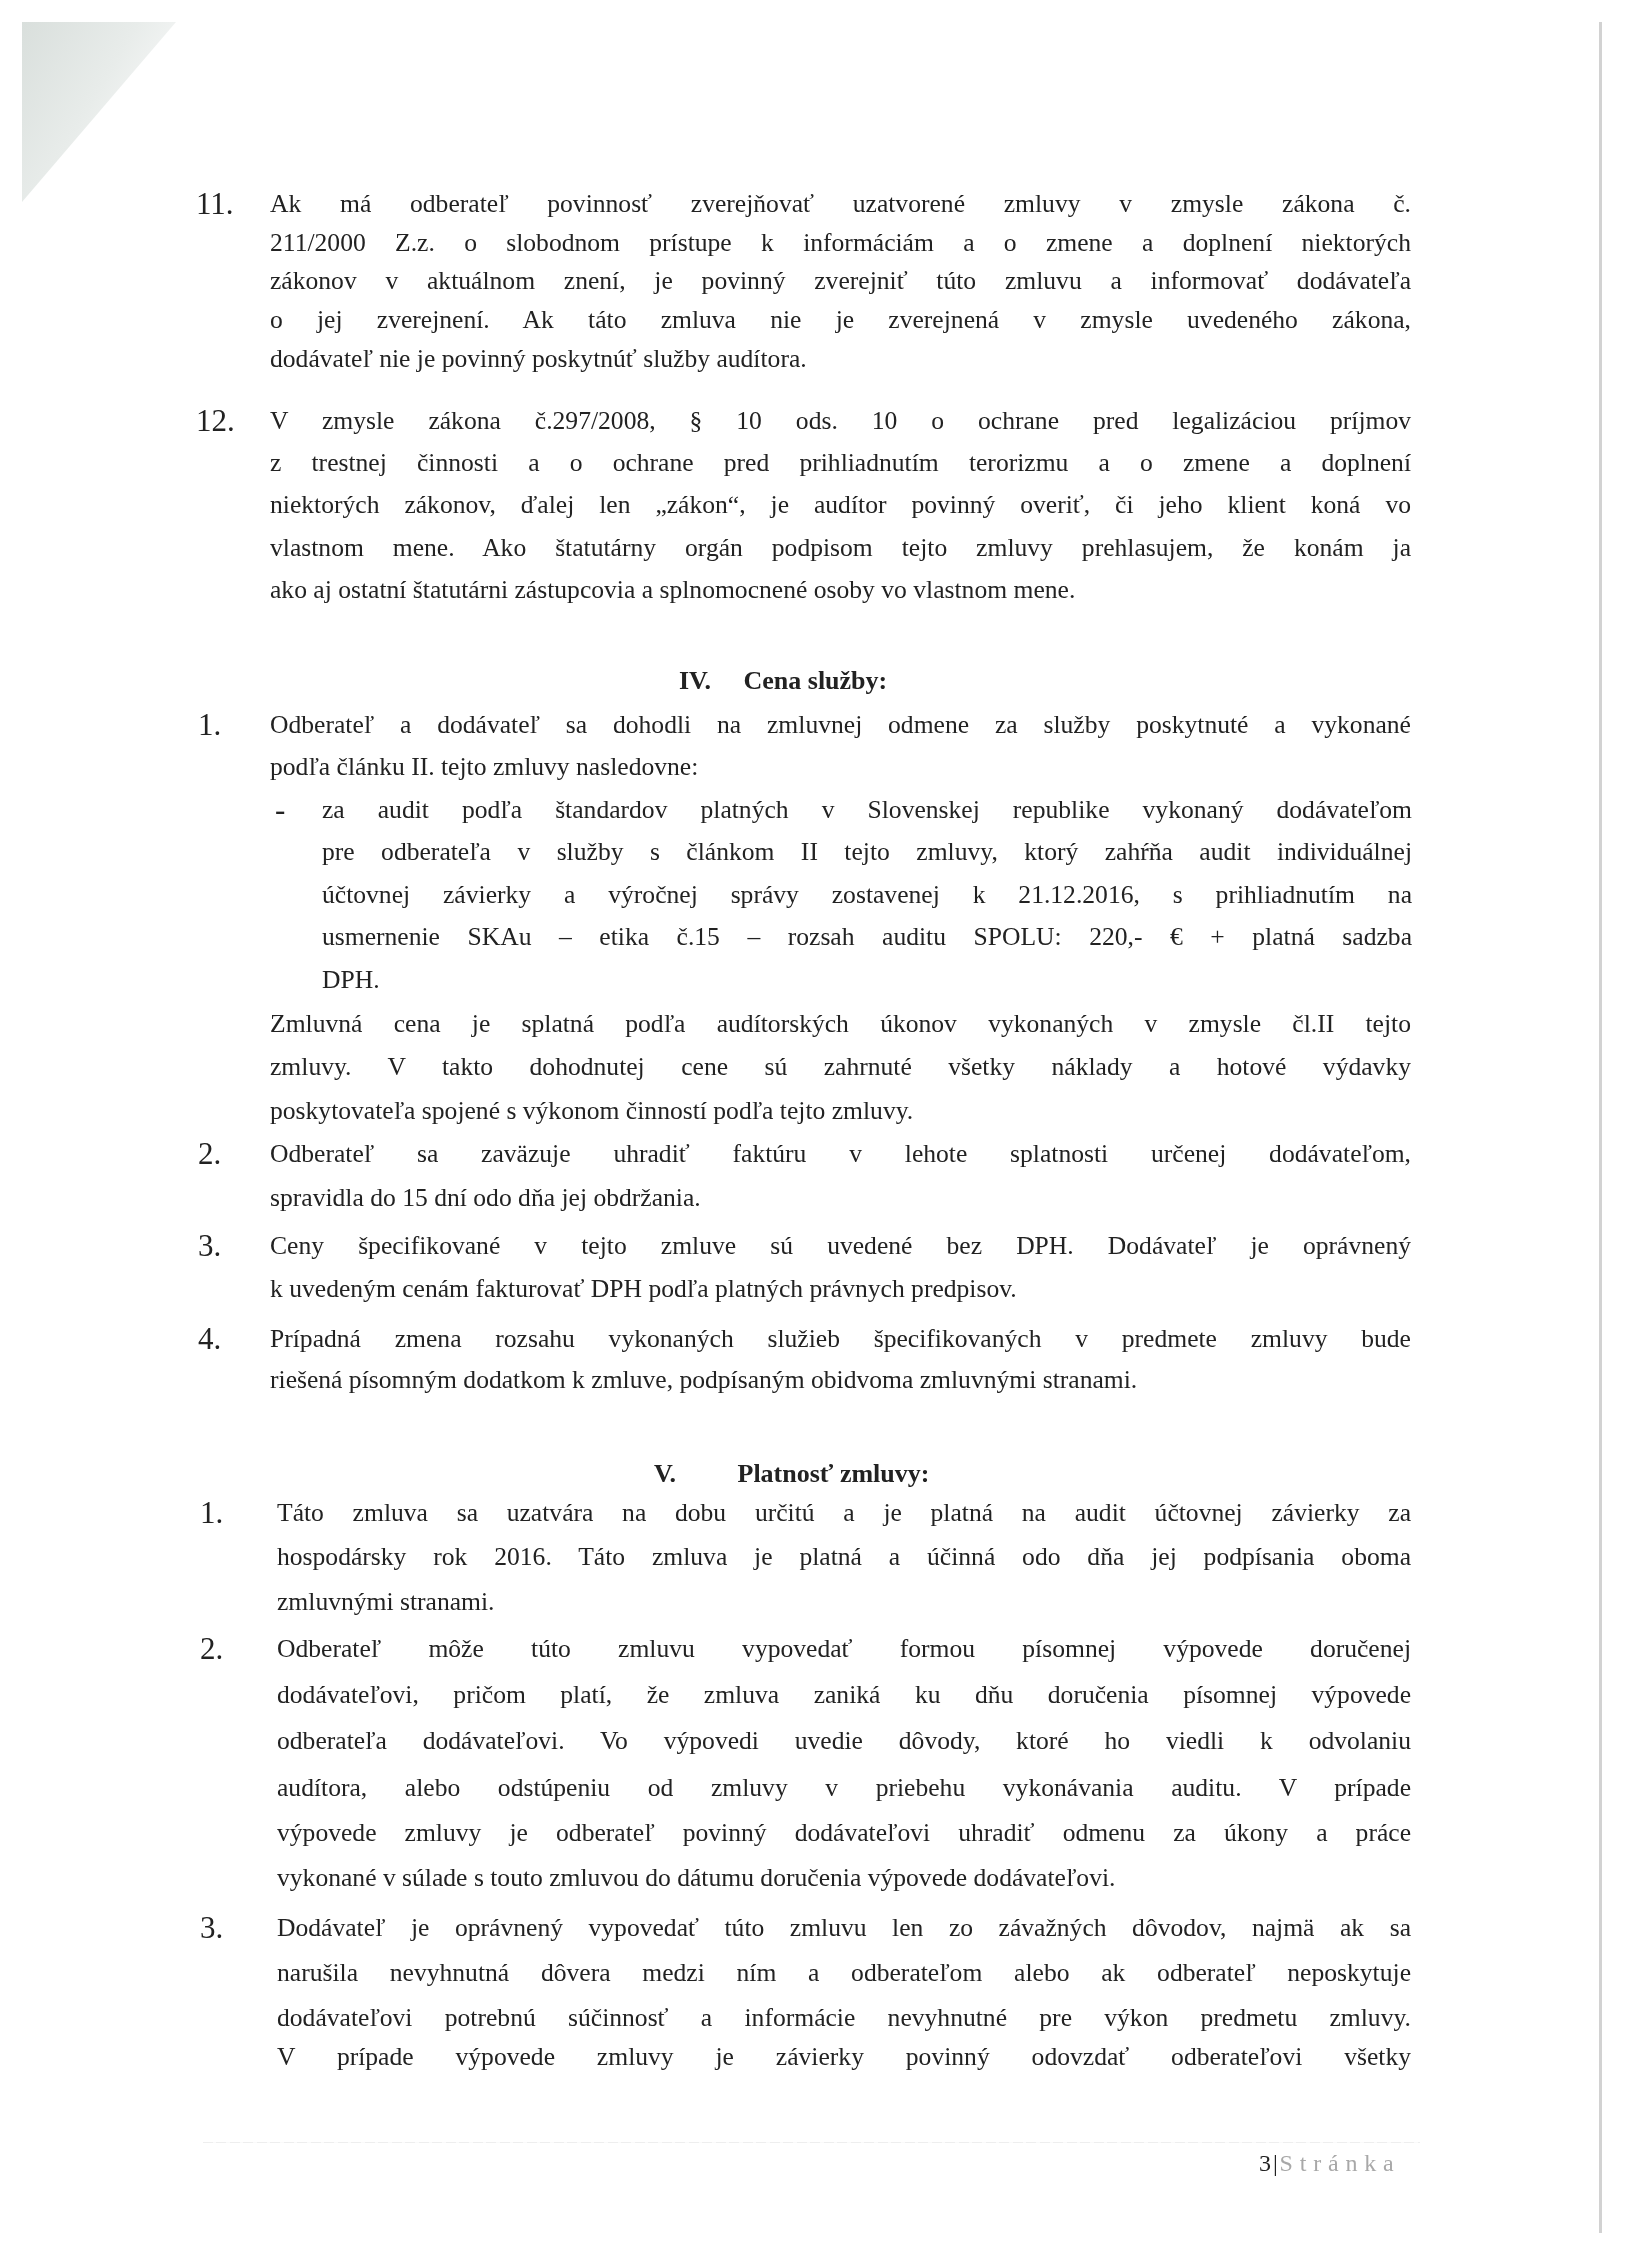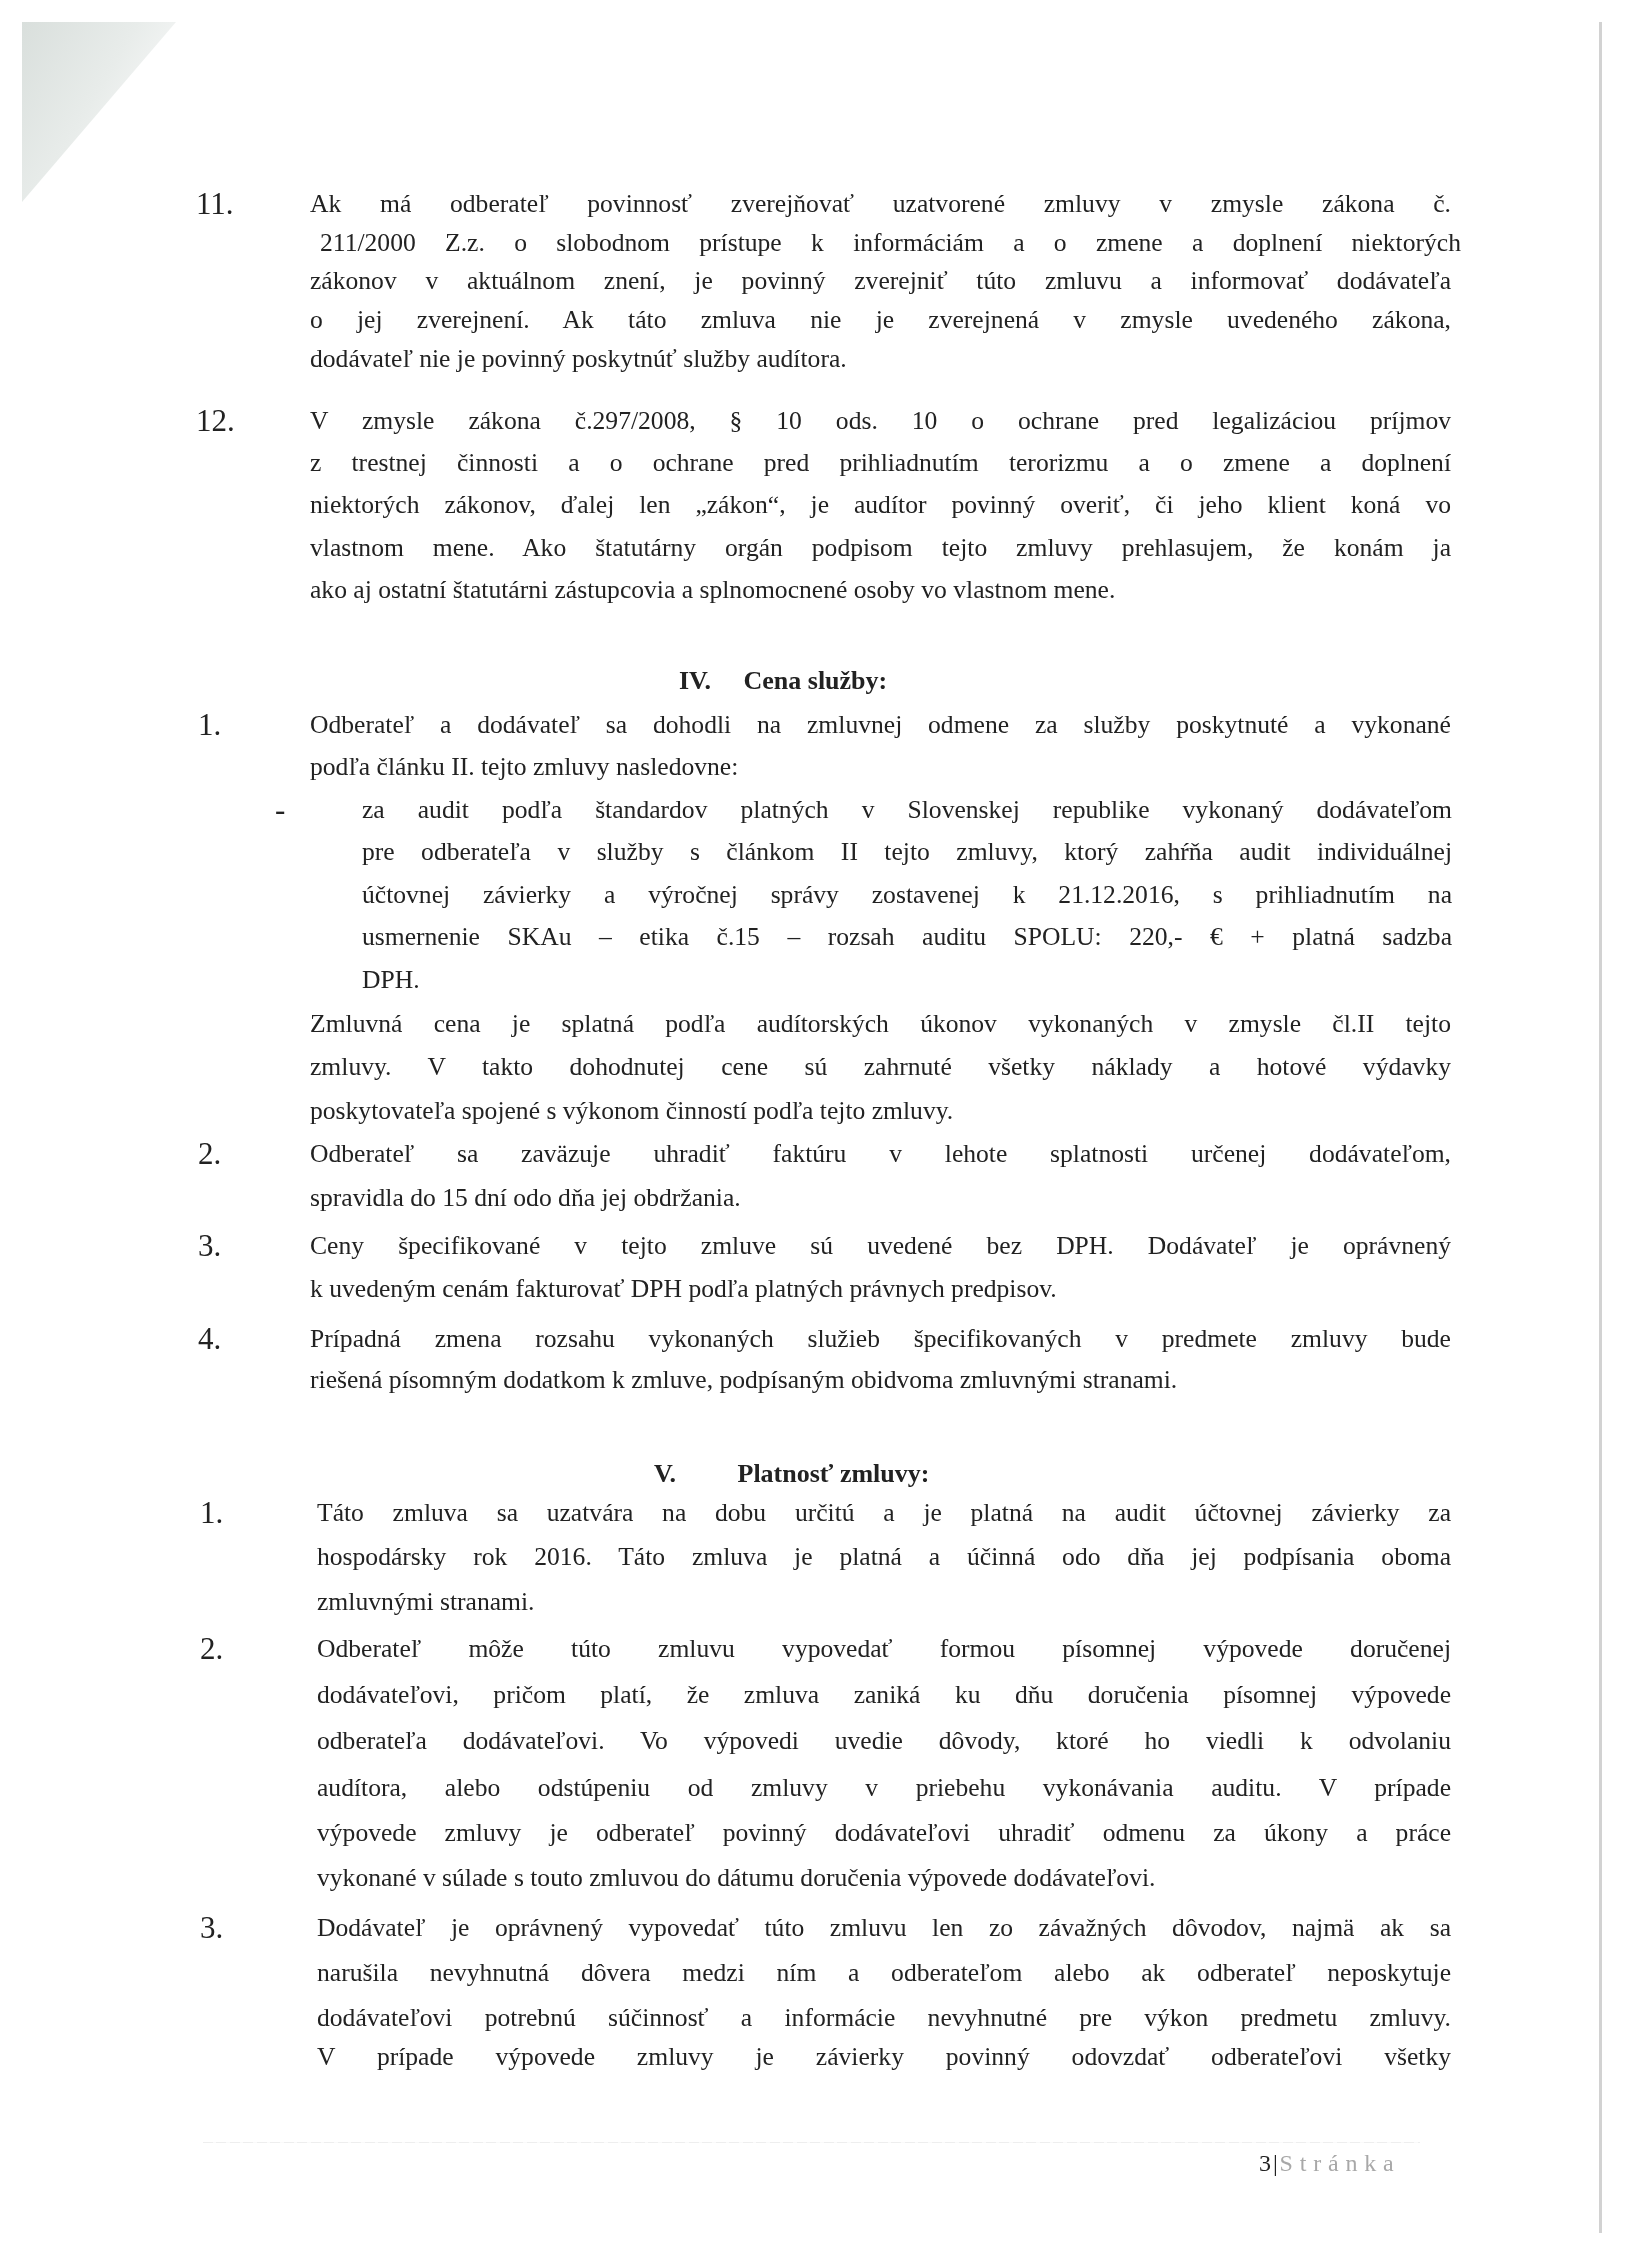--- a/index.html
+++ b/index.html
@@ -2,41 +2,41 @@
 <html><head>
 <meta charset="utf-8">
 <style>
   html, body { margin:0; padding:0; background:#ffffff; }
   body { width:1641px; height:2257px; position:relative; overflow:hidden;
          font-family:"Liberation Serif", "DejaVu Serif", serif; color:#222; }
   .curl { position:absolute; left:22px; top:22px; width:154px; height:180px;
           background:linear-gradient(120deg,#d9dfdc 0%,#e8ecea 45%,#f7f8f8 75%,#ffffff 100%);
           clip-path:polygon(0 0,100% 0,0 100%); }
   .edge { position:absolute; left:1599px; top:22px; width:2.9px; height:2211px; background:#d2d2d2; }
-  .line { position:absolute; font-size:25.6px; line-height:29px; white-space:nowrap;margin-left:40px; }
+  .line { position:absolute; font-size:25.6px; line-height:29px; white-space:nowrap; }
   .j { text-align:justify; text-align-last:justify; white-space:normal; }
   .num { position:absolute; font-size:31px; line-height:29px; }
   .head { position:absolute; font-size:26px; line-height:29px; font-weight:bold; white-space:nowrap; }
   .head .hn { display:inline-block; }
   .footer-rule { position:absolute; left:203px; top:2142px; width:1217px; height:1px;
                  background:repeating-linear-gradient(90deg,#eeeeee 0 9.7px,#fafafa 9.7px 13.5px); }
   .footer { position:absolute; left:1259px; top:2149px; font-size:24px; line-height:29px; white-space:nowrap; }
   .footer .pg { color:#222; }
   .footer .bar { color:#222; margin:0 1.9px; }
   .footer .lbl { color:#a8a8a8; letter-spacing:6.8px;margin-top:32px; }
 </style>
 </head>
 <body>
 
 <div class="curl"></div>
 <div class="edge"></div>
 
 <div class="num" style="left:196px;top:189px">11.</div>
 <div class="line j" style="left:270px;top:189px;width:1141px">Ak má odberateľ povinnosť zverejňovať uzatvorené zmluvy v zmysle zákona č.</div>
-<div class="line j" style="left:280px;top:228px;width:1141px">211/2000 Z.z. o slobodnom prístupe k informáciám a o zmene a doplnení niektorých</div>
+<div class="line j" style="left:270px;top:228px;width:1141px">211/2000 Z.z. o slobodnom prístupe k informáciám a o zmene a doplnení niektorých</div>
 <div class="line j" style="left:270px;top:266px;width:1141px">zákonov v aktuálnom znení, je povinný zverejniť túto zmluvu a informovať dodávateľa</div>
 <div class="line j" style="left:270px;top:305px;width:1141px">o jej zverejnení. Ak táto zmluva nie je zverejnená v zmysle uvedeného zákona,</div>
 <div class="line" style="left:270px;top:344px">dodávateľ nie je povinný poskytnúť služby audítora.</div>
 
 <div class="num" style="left:196px;top:406px">12.</div>
 <div class="line j" style="left:270px;top:406px;width:1141px">V zmysle zákona č.297/2008, § 10 ods. 10 o ochrane pred legalizáciou príjmov</div>
 <div class="line j" style="left:270px;top:448px;width:1141px">z trestnej činnosti a o ochrane pred prihliadnutím terorizmu a o zmene a doplnení</div>
 <div class="line j" style="left:270px;top:490px;width:1141px">niektorých zákonov, ďalej len „zákon“, je audítor povinný overiť, či jeho klient koná vo</div>
 <div class="line j" style="left:270px;top:533px;width:1141px">vlastnom mene. Ako štatutárny orgán podpisom tejto zmluvy prehlasujem, že konám ja</div>
 <div class="line" style="left:270px;top:575px">ako aj ostatní štatutárni zástupcovia a splnomocnené osoby vo vlastnom mene.</div>

